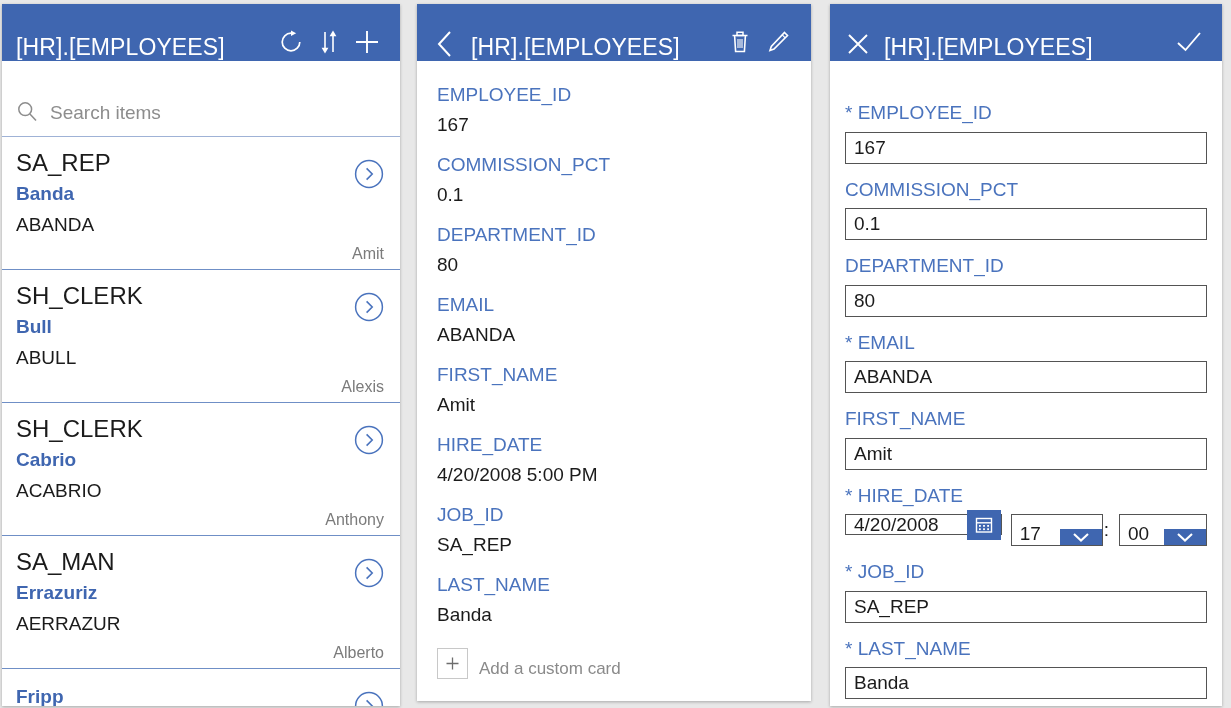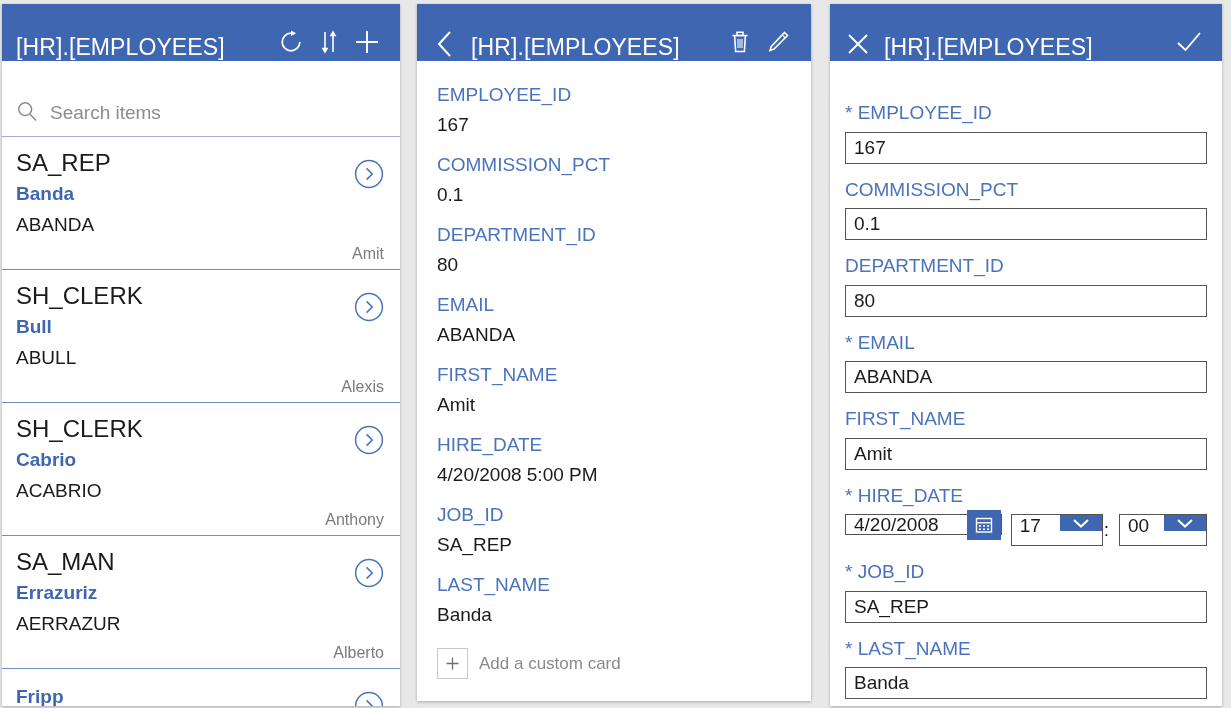--- a/index.html
+++ b/index.html
@@ -120,21 +120,21 @@
   }
   .field-label.first { margin-top: 6px; }
   .field-value {
     color: #1b1b1b;
     font-size: 19px;
     line-height: 1.45;
     margin-top: 1px;
   }
   .add-card-row {
     display: flex;
-    align-items: center;
+    align-items: flex-end;
     margin-top: 20px;
   }
   .add-card-btn {
     width: 31px; height: 31px;
     border: 1px solid #c8c8c8;
     background: #fff;
     display: flex; align-items: center; justify-content: center;
     color: #6d6d6d;
     font-size: 21px;
     line-height: 1;
@@ -191,21 +191,21 @@
     background: #3f66b0;
     display: flex; align-items: center; justify-content: center;
     flex: 0 0 auto;
   }
   .time-box {
     margin-left: 9px;
     height: 32px;
     border: 1px solid #545454;
     background: #fff;
     display: flex;
-    align-items: flex-start;
+    align-items: flex-end;
     flex: 0 0 auto;
   }
   .time-val {
     width: 48px;
     display: flex; align-items: center;
     padding-left: 8px;
     font-size: 19px;
     color: #1b1b1b;
   }
   .time-arrow {

